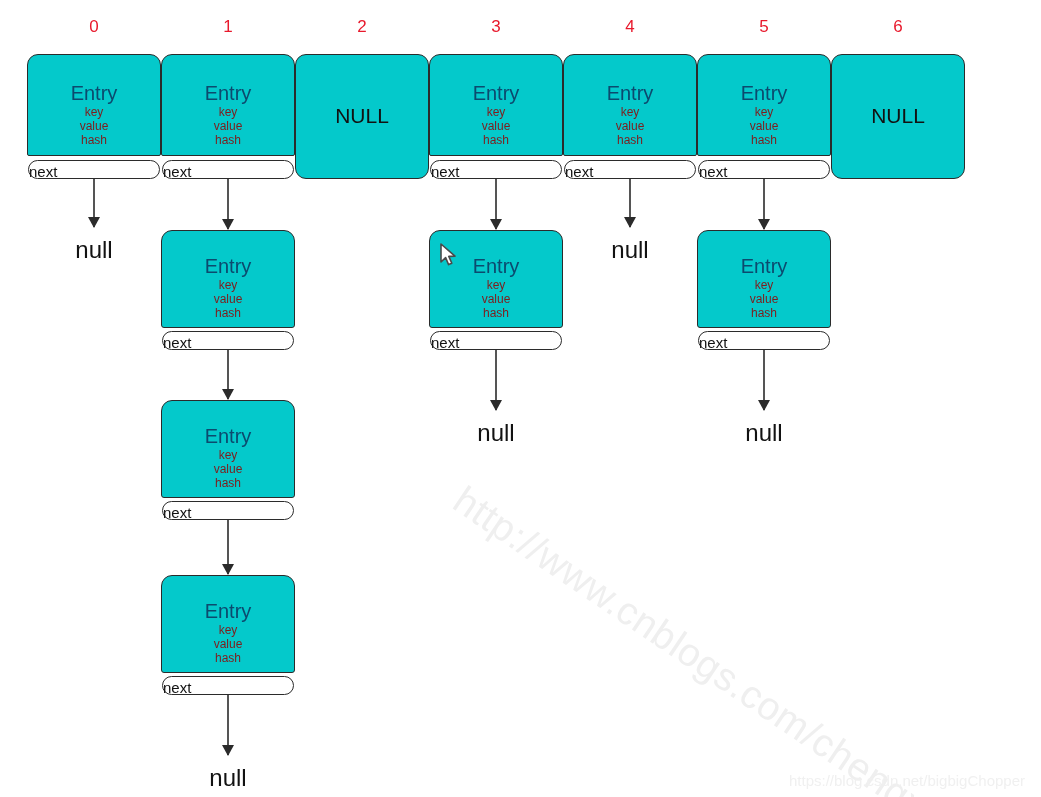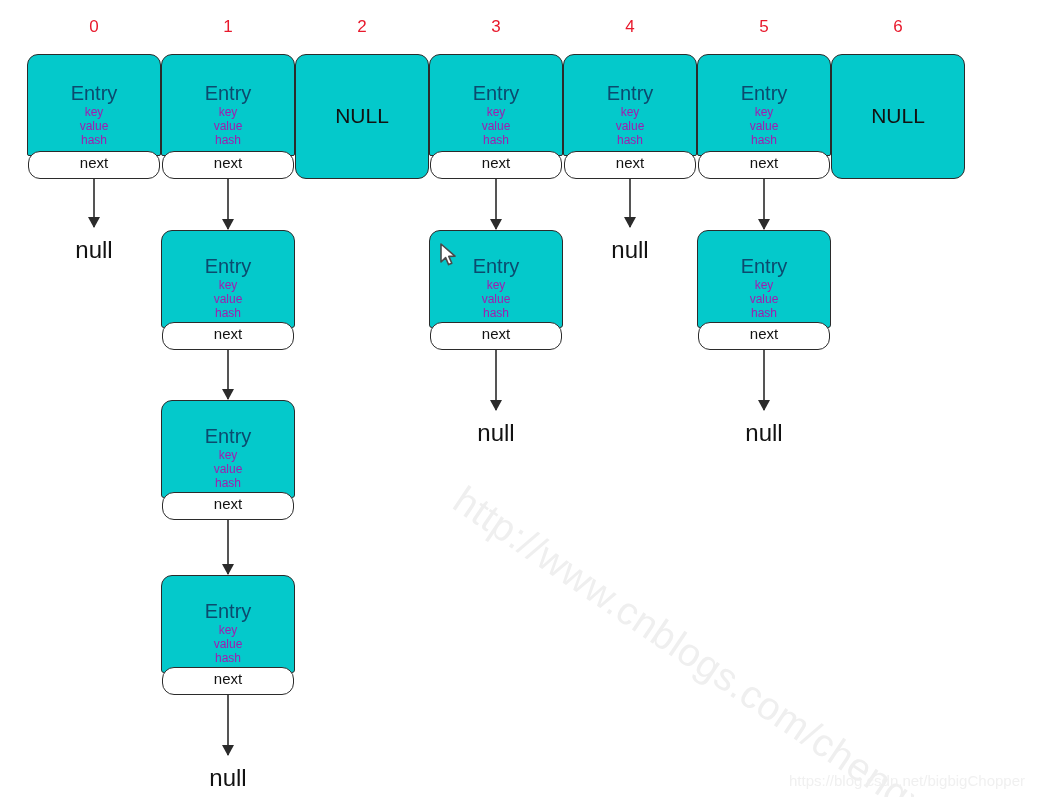--- a/index.html
+++ b/index.html
@@ -85,43 +85,43 @@
     text-align: center;
     pointer-events: none;
   }
   .entry-title {
     font-size: 20px;
     color: #0c4a6e;
     line-height: 24px;
   }
   .entry-field {
     font-size: 12px;
-    color: #a21caf;
+    color: #7f1d1d;
     line-height: 14px;
   }
   .null-word {
     position: absolute;
     left: 0;
     right: 0;
     top: 50px;
     text-align: center;
     font-size: 21px;
     color: #121212;
   }
   .nextbar {
     position: absolute;
     left: 1px;
     right: 1px;
     bottom: 0;
-    height: 28px;
+    height: 19px;
     background: #ffffff;
     border: 1.5px solid #2b2b2b;
     border-radius: 12px;
     box-sizing: border-box;
-    text-align: center;
+    text-align: left;
     font-size: 15px;
     line-height: 21px;
     color: #121212;
   }
 
   
   .node {
     position: absolute;
     width: 134px;
     height: 120px;

